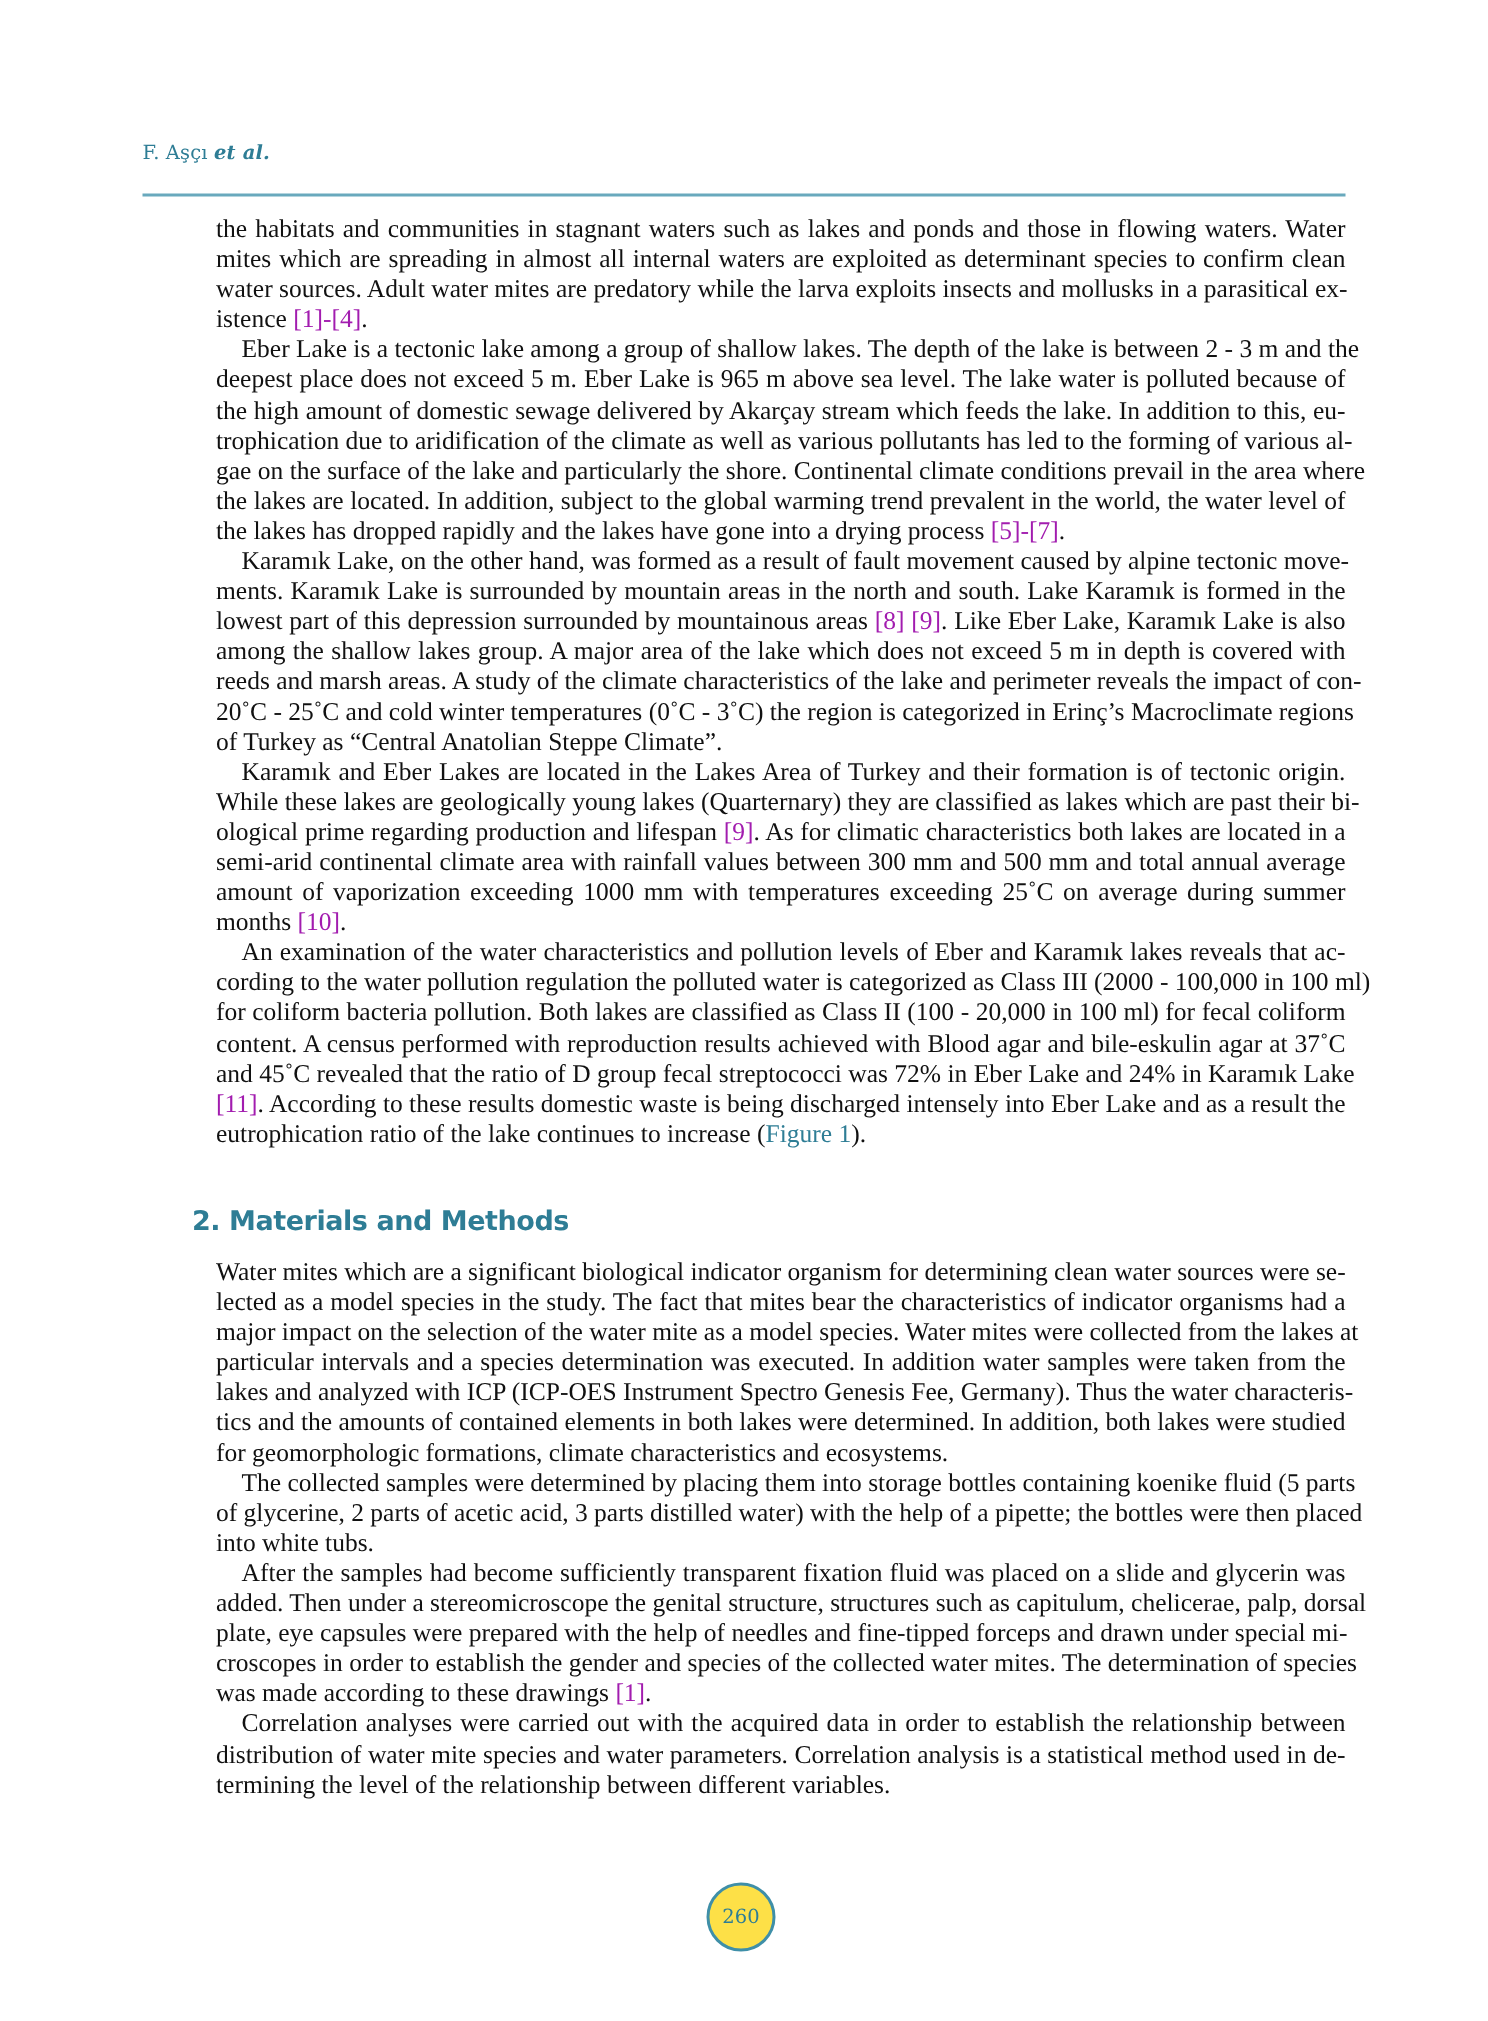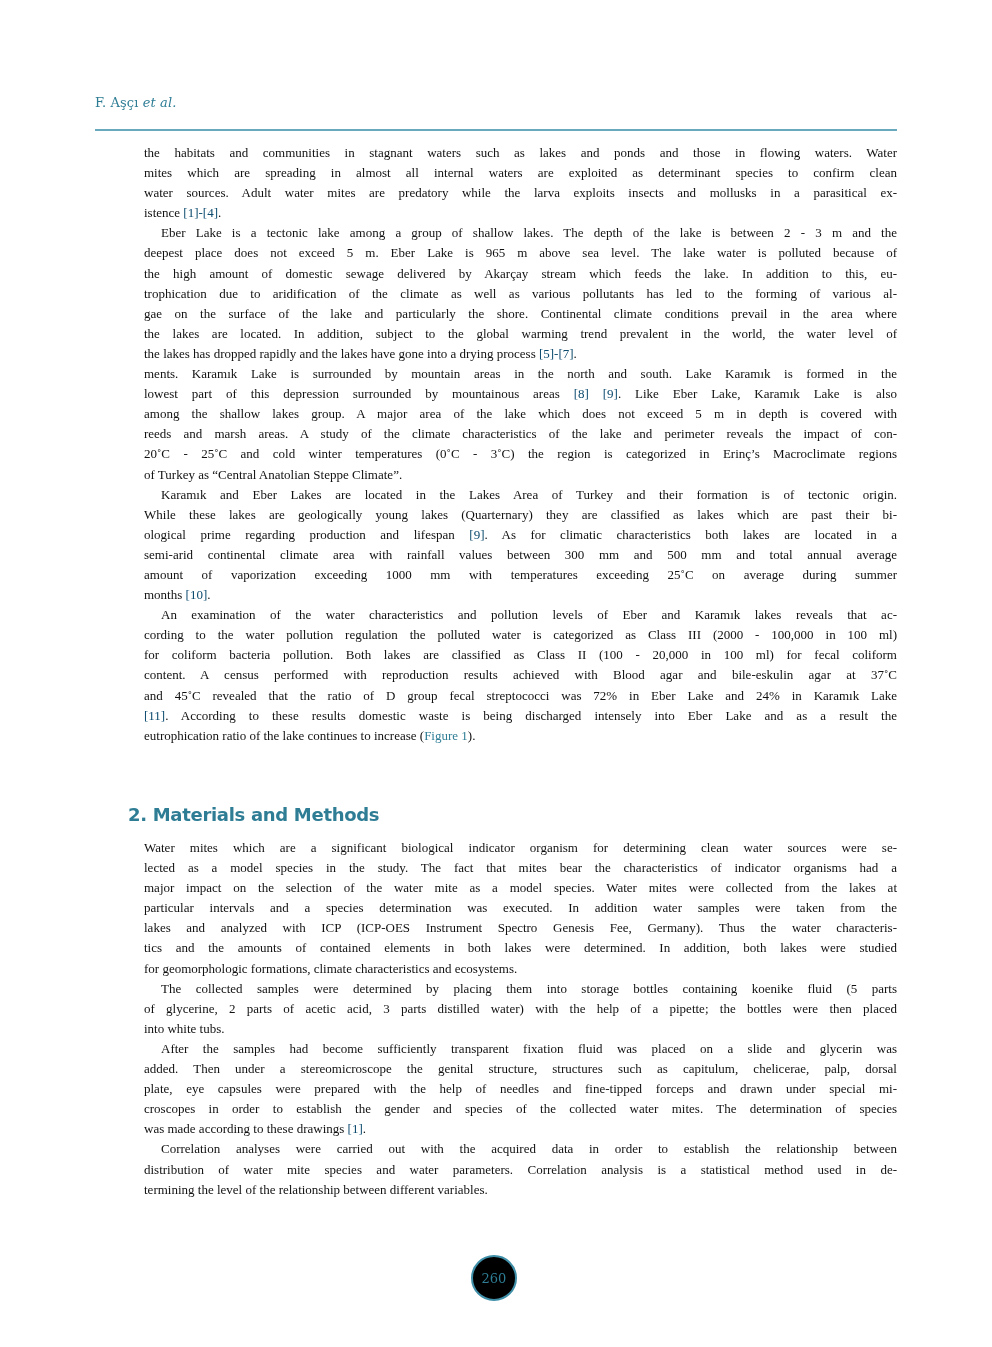--- a/index.html
+++ b/index.html
@@ -19,52 +19,53 @@
       position: absolute;
       left: 95px;
       top: 95px;
       font-family: "DejaVu Serif", "Liberation Serif", serif;
       font-size: 13px;
       color: #2e7d95;
       letter-spacing: 0.1px;
     }
     .running-head .etal {
       font-style: italic;
+      font-weight: bold;
     }
     .head-rule {
       position: absolute;
       left: 95px;
       top: 129px;
       width: 802px;
       height: 2px;
       background: #69a9bd;
     }
     .body-block {
       position: absolute;
       left: 144px;
       width: 753px;
     }
     .line {
       display: block;
       height: 20.1px;
       line-height: 20.1px;
-      font-size: 13px;
+      font-size: 17px;
       white-space: nowrap;
       text-align: justify;
       text-align-last: justify;
       overflow: visible;
     }
     .line.last {
       text-align-last: left;
     }
     .line.indent {
       padding-left: 17px;
     }
     .cite {
-      color: #0c4a6e;
+      color: #a21caf;
     }
     .figref {
       color: #2e7d95;
       font-weight: normal;
     }
     .section-heading {
       position: absolute;
       left: 128px;
       top: 804px;
       font-family: "DejaVu Sans", "Liberation Sans", sans-serif;
@@ -73,21 +74,21 @@
       color: #2e7d95;
       letter-spacing: -0.3px;
     }
     .page-number {
       position: absolute;
       left: 471px;
       top: 1255px;
       width: 46px;
       height: 46px;
       border-radius: 50%;
-      background: #000000;
+      background: #fde047;
       border: 2px solid #3f8fa8;
       box-sizing: border-box;
       display: flex;
       align-items: center;
       justify-content: center;
       font-family: "DejaVu Serif", "Liberation Serif", serif;
       font-size: 13px;
       color: #2e7d95;
     }
   </style>
@@ -113,20 +114,21 @@
     <span class="line indent">Eber Lake is a tectonic lake among a group of shallow lakes. The depth of the lake is between 2 - 3 m and the</span>
     <span class="line">deepest place does not exceed 5 m. Eber Lake is 965 m above sea level. The lake water is polluted because of</span>
     <span class="line">the high amount of domestic sewage delivered by Akarçay stream which feeds the lake. In addition to this, eu-</span>
     <span class="line">trophication due to aridification of the climate as well as various pollutants has led to the forming of various al-</span>
     <span class="line">gae on the surface of the lake and particularly the shore. Continental climate conditions prevail in the area where</span>
     <span class="line">the lakes are located. In addition, subject to the global warming trend prevalent in the world, the water level of</span>
     <span class="line last"><span>the lakes has dropped rapidly and the lakes have gone into a drying process </span><span class="cite">[5]-[7]</span><span>.</span></span>
   </div>
 
   <div>
+    <span class="line indent">Karamık Lake, on the other hand, was formed as a result of fault movement caused by alpine tectonic move-</span>
     <span class="line">ments. Karamık Lake is surrounded by mountain areas in the north and south. Lake Karamık is formed in the</span>
     <span class="line"><span>lowest part of this depression surrounded by mountainous areas </span><span class="cite">[8]</span> <span class="cite">[9]</span><span>. Like Eber Lake, Karamık Lake is also</span></span>
     <span class="line">among the shallow lakes group. A major area of the lake which does not exceed 5 m in depth is covered with</span>
     <span class="line">reeds and marsh areas. A study of the climate characteristics of the lake and perimeter reveals the impact of con-</span>
     <span class="line">20˚C - 25˚C and cold winter temperatures (0˚C - 3˚C) the region is categorized in Erinç’s Macroclimate regions</span>
     <span class="line last">of Turkey as “Central Anatolian Steppe Climate”.</span>
   </div>
 
   <div>
     <span class="line indent">Karamık and Eber Lakes are located in the Lakes Area of Turkey and their formation is of tectonic origin.</span>

